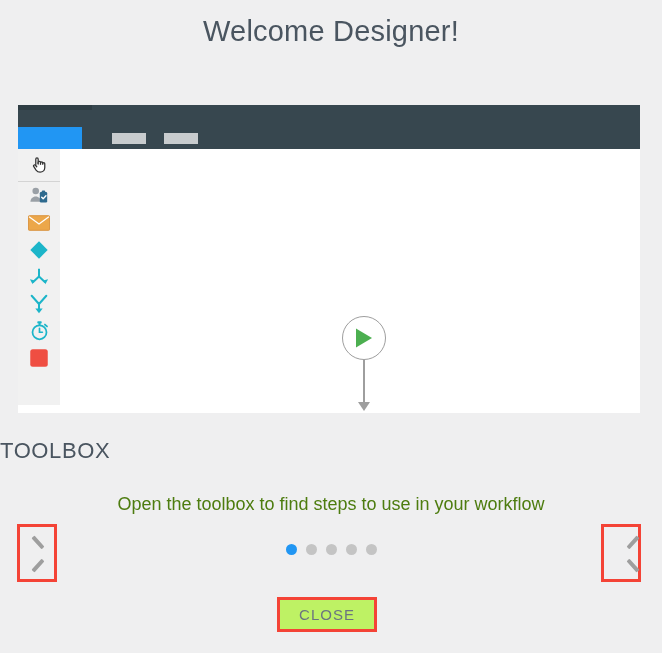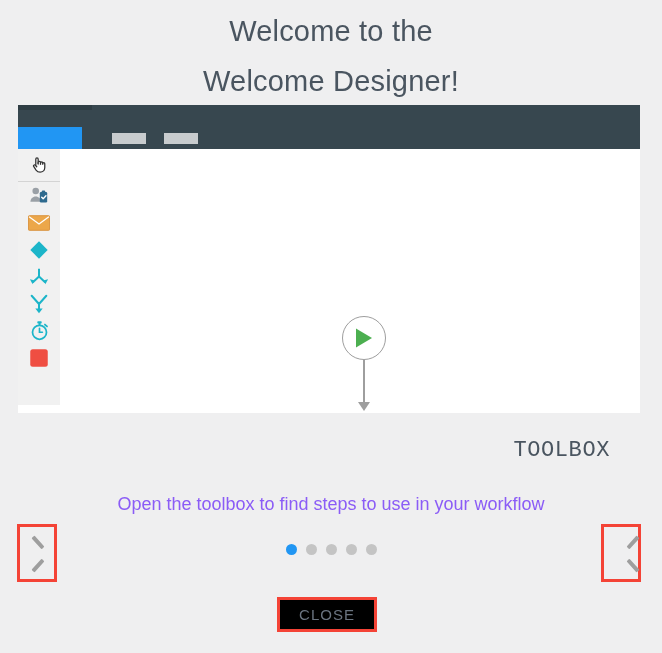--- a/index.html
+++ b/index.html
@@ -131,33 +131,32 @@
     border-right: 6px solid transparent;
     border-top: 9px solid #9e9e9e;
   }
 
   
   .caption-heading {
     position: absolute;
     left: 0;
     top: 438px;
     width: 610px;
-    text-align: right;
+    text-align: left;
     color: #4a5560;
     font-size: 22px;
     letter-spacing: 0.6px;
-    font-family: Liberation Mono, monospace;
   }
   .caption-text {
     position: absolute;
     left: 0;
     top: 494px;
     width: 662px;
     text-align: center;
-    color: #8b5cf6;
+    color: #4d7c0f;
     font-size: 18px;
   }
 
   
   .dots {
     position: absolute;
     left: 0;
     top: 544px;
     width: 662px;
     display: flex;
@@ -209,37 +208,36 @@
 
   
   .close-btn {
     position: absolute;
     left: 277px;
     top: 597px;
     width: 100px;
     height: 35px;
     border: 3px solid #f44336;
     box-sizing: border-box;
-    background: #000000;
+    background: #bef264;
     color: #6b7480;
     font-size: 15px;
     font-family: "Liberation Sans", sans-serif;
     letter-spacing: 1px;
     cursor: pointer;
     display: flex;
     align-items: center;
     justify-content: center;
     padding: 0;
   }
 </style>
 </head>
 <body>
 
 <div class="tour-title">
-  <span class="line">Welcome to the</span>
   <span class="line">Welcome Designer!</span>
 </div>
 
 <div class="illustration">
 
   <div class="app-bar">
     <div class="app-bar-strip"></div>
     <div class="app-tab-active"></div>
     <div class="app-tab-ph p1"></div>
     <div class="app-tab-ph p2"></div>

